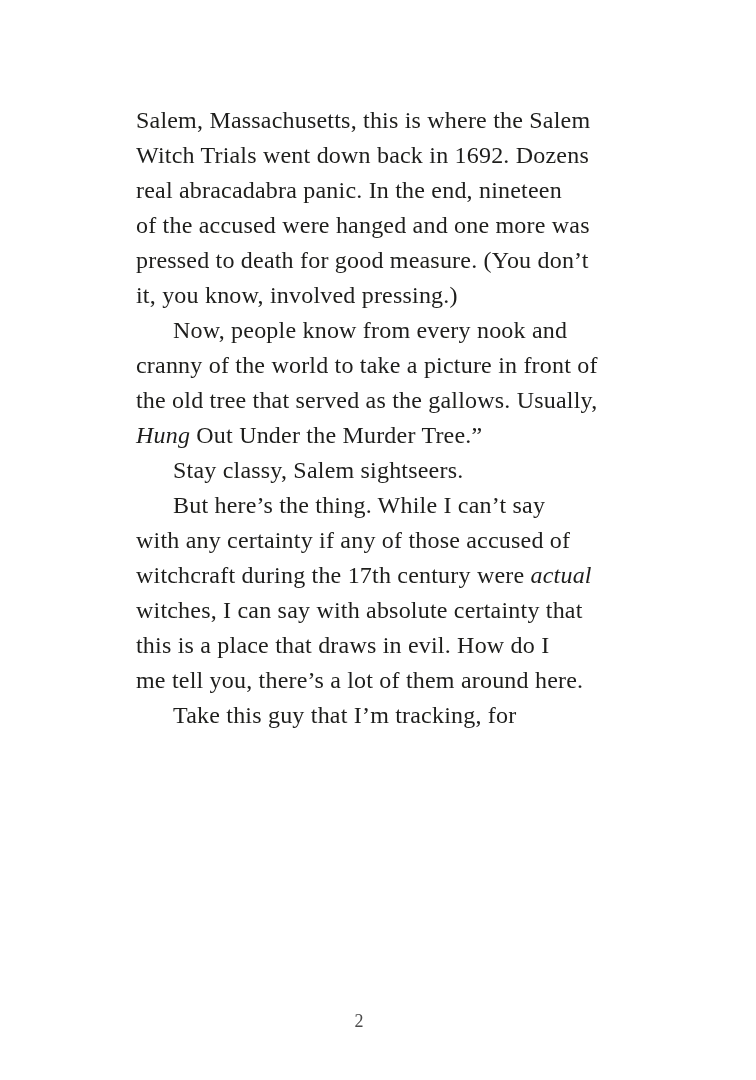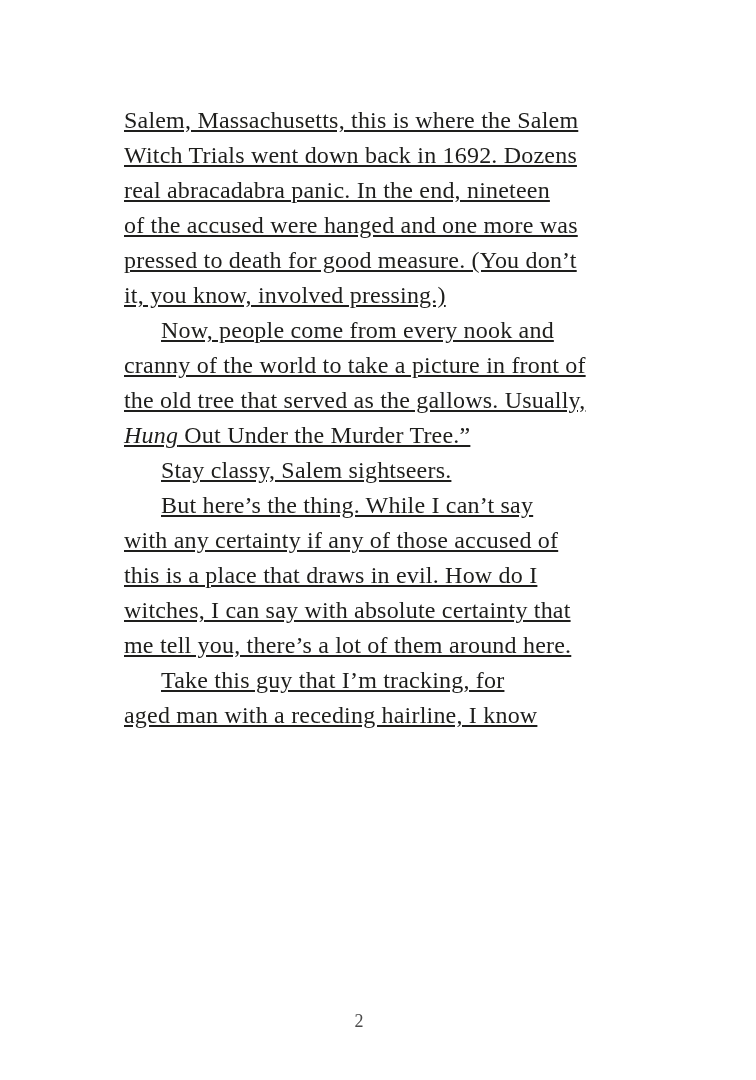--- a/index.html
+++ b/index.html
@@ -14,25 +14,24 @@
   }
   .page {
     position: relative;
     width: 756px;
     height: 1080px;
     background: #ffffff;
     overflow: hidden;
   }
   .text-block {
     position: absolute;
-    left: 124px;
+    left: 136px;
     top: 103px;
     width: 540px;
     color: #1e1e1c;
-    text-decoration: underline;
   }
   .line {
     font-size: 24px;
     line-height: 35px;
     letter-spacing: 0.2px;
     white-space: nowrap;
   }
   .line.indent {
     padding-left: 37px;
   }
@@ -54,27 +53,27 @@
 <body>
 
 <div class="page">
   <div class="text-block" id="text-block">
       <div class="line"><span>Salem, Massachusetts, this is where the Salem</span></div>
       <div class="line"><span>Witch Trials went down back in 1692. Dozens</span></div>
       <div class="line"><span>real abracadabra panic. In the end, nineteen</span></div>
       <div class="line"><span>of the accused were hanged and one more was</span></div>
       <div class="line"><span>pressed to death for good measure. (You don’t</span></div>
       <div class="line"><span>it, you know, involved pressing.)</span></div>
-      <div class="line indent"><span>Now, people come from every nook and</span></div>
+      <div class="line indent"><span>Now, people know from every nook and</span></div>
       <div class="line"><span>cranny of the world to take a picture in front of</span></div>
       <div class="line"><span>the old tree that served as the gallows. Usually,</span></div>
       <div class="line"><span class="italic">Hung</span><span> Out Under the Murder Tree.”</span></div>
       <div class="line indent"><span>Stay classy, Salem sightseers.</span></div>
       <div class="line indent"><span>But here’s the thing. While I can’t say</span></div>
       <div class="line"><span>with any certainty if any of those accused of</span></div>
+      <div class="line"><span>witchcraft during the 17th century were </span><span class="italic">actual</span></div>
+      <div class="line"><span>witches, I can say with absolute certainty that</span></div>
       <div class="line"><span>this is a place that draws in evil. How do I</span></div>
-      <div class="line"><span>witches, I can say with absolute certainty that</span></div>
       <div class="line"><span>me tell you, there’s a lot of them around here.</span></div>
       <div class="line indent"><span>Take this guy that I’m tracking, for</span></div>
-      <div class="line"><span>aged man with a receding hairline, I know</span></div>
     </div>
   <div class="folio">2</div>
 </div>
 
 </body></html>

